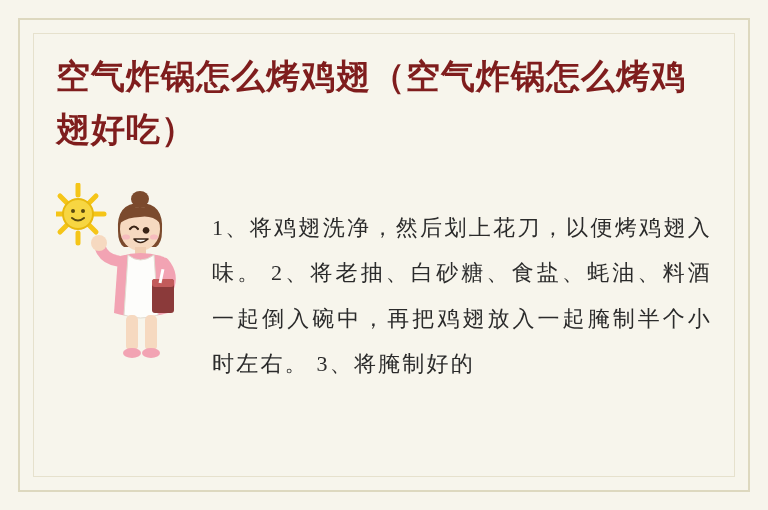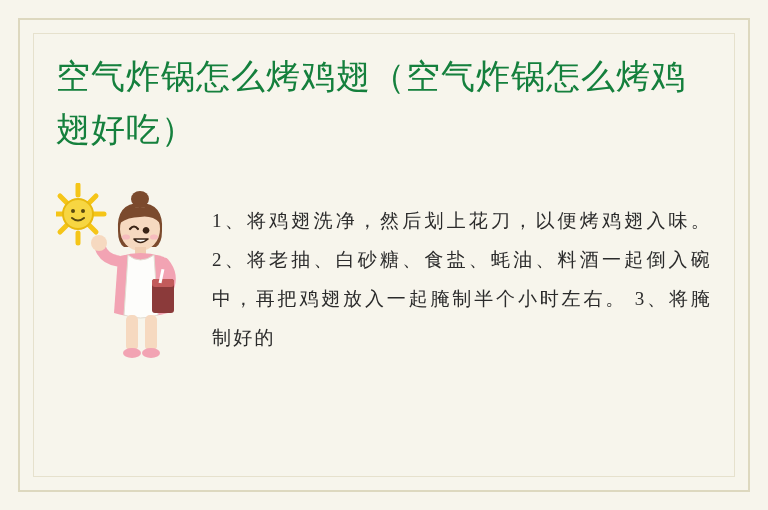--- a/index.html
+++ b/index.html
@@ -42,41 +42,41 @@
     position: absolute;
     left: 56px;
     top: 50px;
     right: 56px;
     bottom: 48px;
   }
   .title {
     font-family: "Liberation Sans", sans-serif;
     font-size: 34px;
     line-height: 1.55;
-    color: #15803d;
+    color: #7f1d1d;
     letter-spacing: 1px;
-    font-weight: 400;
+    font-weight: 700;
     margin: 0;
     padding: 0;
   }
   .body-area {
     display: flex;
     align-items: flex-start;
     margin-top: 28px;
   }
   .illustration {
     width: 150px;
     flex: 0 0 150px;
     height: 200px;
     position: relative;
   }
   .paragraph {
     flex: 1 1 auto;
     font-family: "Liberation Serif", serif;
-    font-size: 19px;
+    font-size: 22px;
     line-height: 2.05;
     color: #2b2b2b;
     letter-spacing: 2.2px;
     text-align: justify;
     padding-left: 6px;
     max-height: 230px;
     overflow: hidden;
   }
   svg { display: block; }
 </style>

